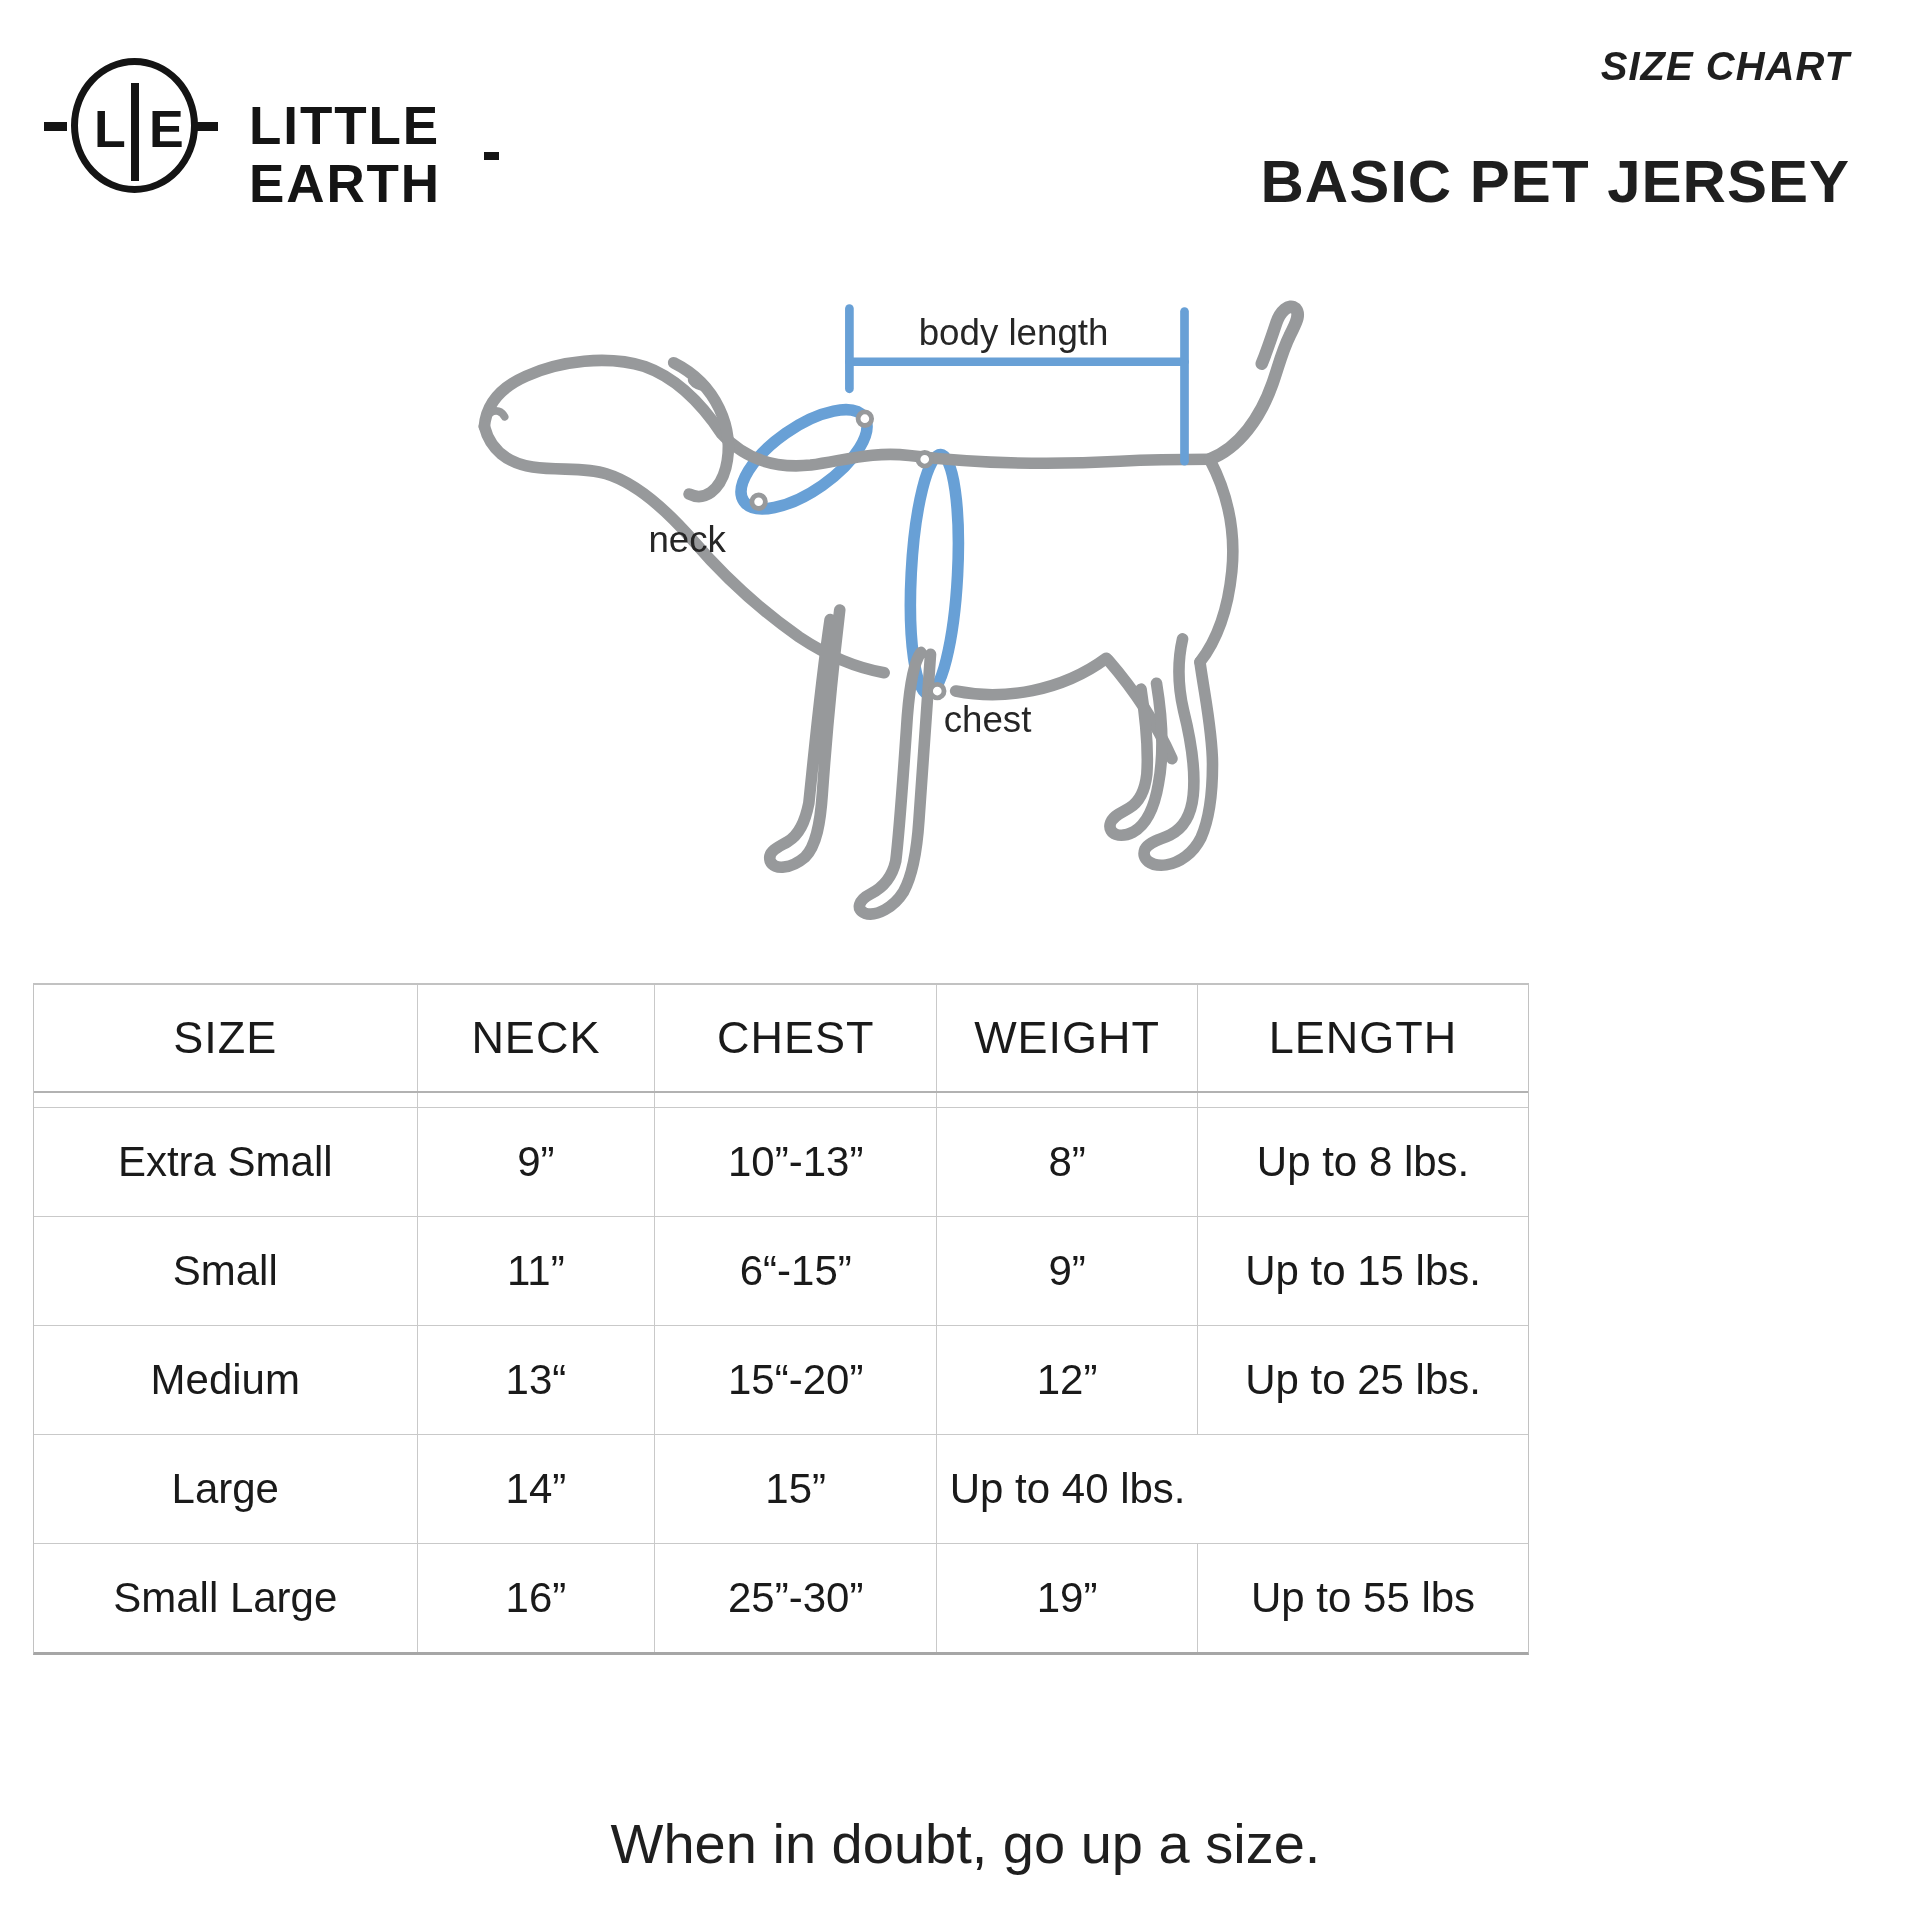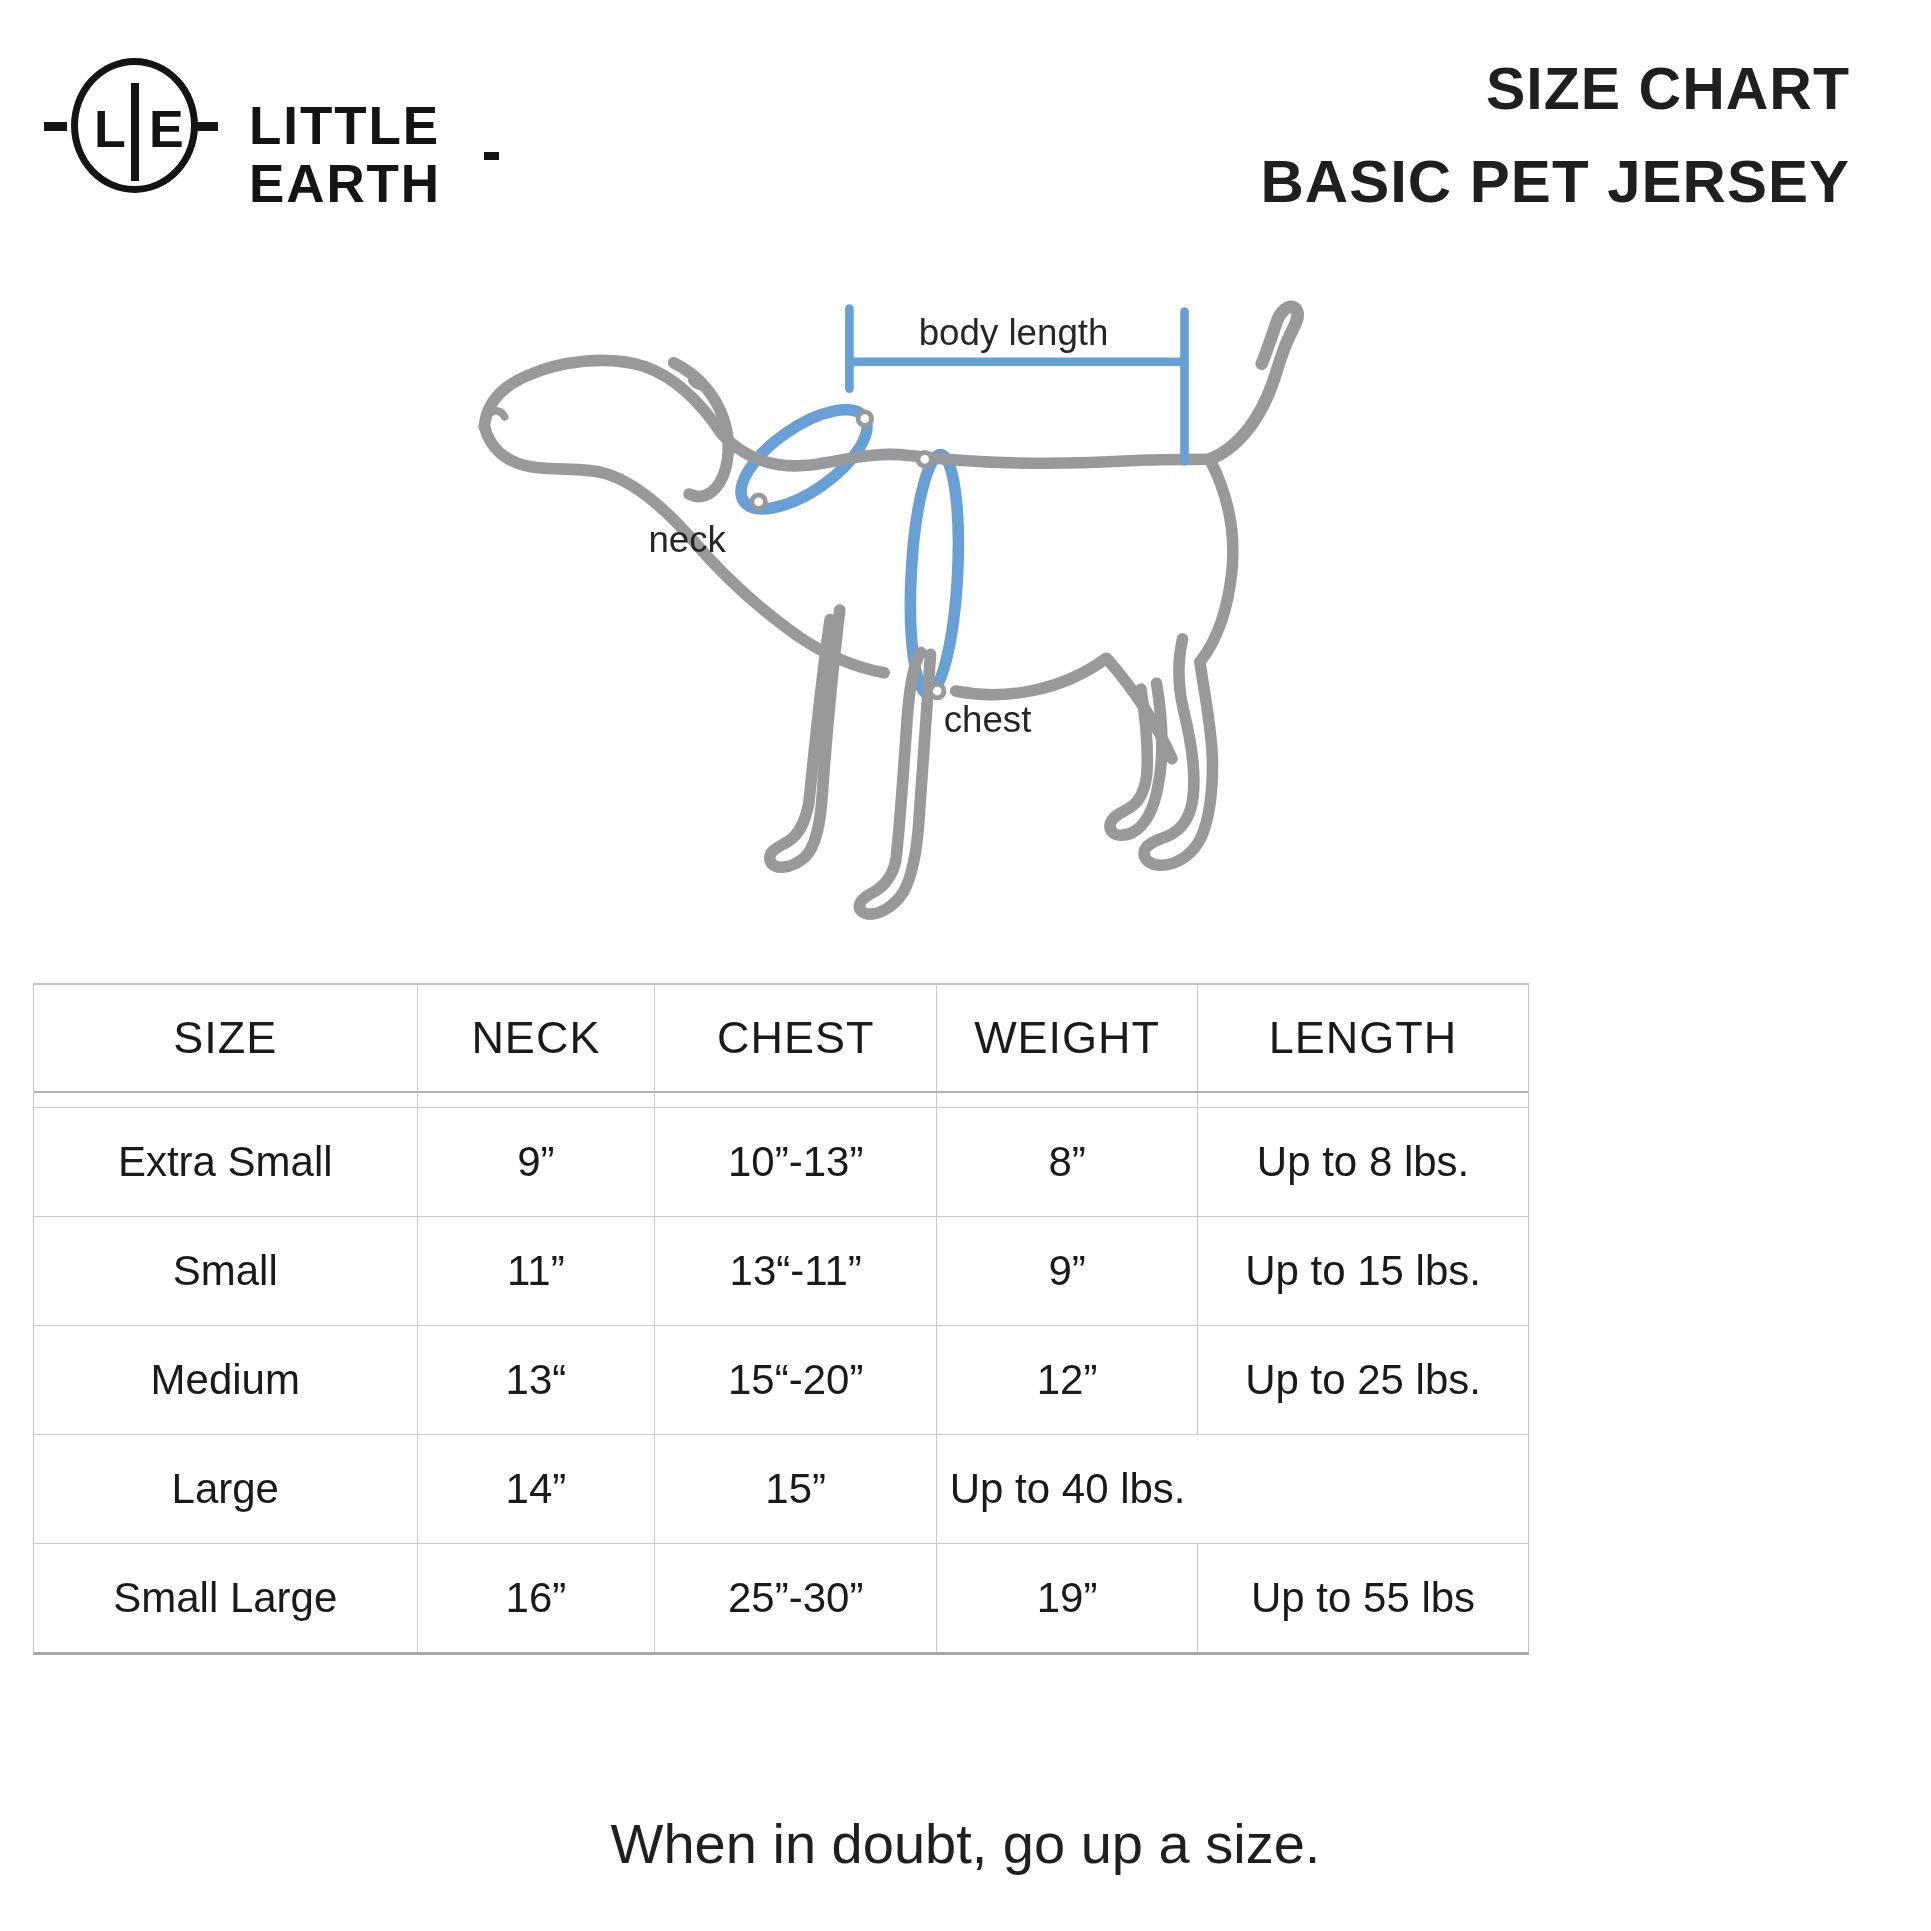--- a/index.html
+++ b/index.html
@@ -13,21 +13,21 @@
   .logo-vbar{position:absolute;left:131px;top:83px;width:7.7px;height:98px;background:#141414;}
   .logo-letter-l{position:absolute;left:94px;top:99px;font-size:52px;font-weight:bold;color:#141414;}
   .logo-letter-e{position:absolute;left:149px;top:99px;font-size:52px;font-weight:bold;color:#141414;}
   .logo-tick-left{position:absolute;left:44px;top:122px;width:23px;height:8.7px;background:#141414;}
   .logo-tick-right{position:absolute;left:195px;top:122px;width:23px;height:8.7px;background:#141414;}
   .brand-name{position:absolute;left:249px;top:97px;display:flex;align-items:center;
               font-size:53px;font-weight:bold;letter-spacing:1.9px;color:#141414;line-height:58px;gap:26px;}
   .brand-dash{width:29px;height:8.7px;background:#141414;margin-left:2.9px;margin-top:1.9px;}
 
   
-  .title-line1{position:absolute;right:81px;top:55px;font-size:59px;font-weight:bold;letter-spacing:1px;color:#1f1f1f;}
+  .title-line1{position:absolute;right:81px;top:44px;font-size:40px;font-weight:bold;letter-spacing:1px;color:#1f1f1f;font-style:italic;}
   .title-line2{position:absolute;right:81px;top:147px;font-size:60px;font-weight:bold;letter-spacing:1px;color:#1f1f1f;margin-left:24px;}
 
   
   .dog-svg{position:absolute;left:434px;top:270px;}
   .diagram-label{font-family:"Liberation Sans",sans-serif;font-size:38px;fill:#262626;}
 
   
   .size-table{position:absolute;left:33px;top:983px;width:1496px;box-sizing:border-box;
               border:1.9px solid #c2c2c2;border-top-width:2.9px;border-bottom:3.9px solid #a6a6a6;background:#fff;}
   .t-row{display:grid;grid-template-columns:479fr 297fr 352fr 326fr 412fr;}
@@ -148,21 +148,21 @@
     <div class="t-row t-data">
       <div class="t-cell">Extra Small</div>
       <div class="t-cell">9”</div>
       <div class="t-cell">10”-13”</div>
       <div class="t-cell">8”</div>
       <div class="t-cell">Up to 8 lbs.</div>
     </div>
     <div class="t-row t-data">
       <div class="t-cell">Small</div>
       <div class="t-cell">11”</div>
-      <div class="t-cell">13“-11”</div>
+      <div class="t-cell">6“-15”</div>
       <div class="t-cell">9”</div>
       <div class="t-cell">Up to 15 lbs.</div>
     </div>
     <div class="t-row t-data">
       <div class="t-cell">Medium</div>
       <div class="t-cell">13“</div>
       <div class="t-cell">15“-20”</div>
       <div class="t-cell">12”</div>
       <div class="t-cell">Up to 25 lbs.</div>
     </div>

